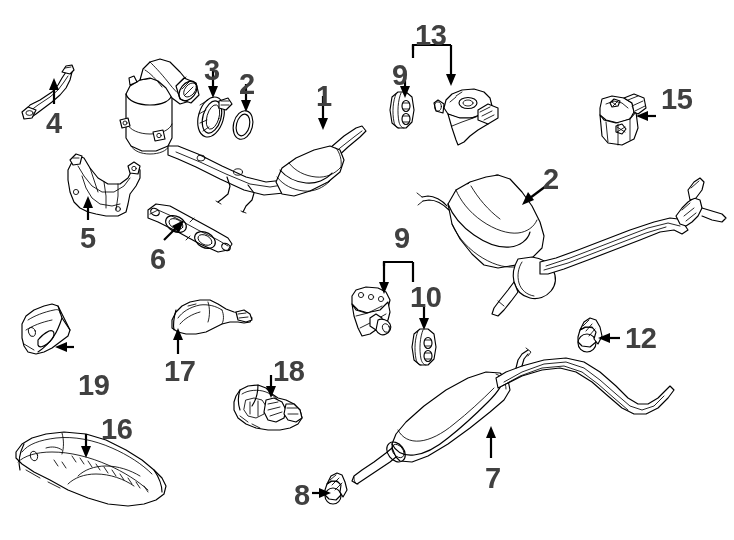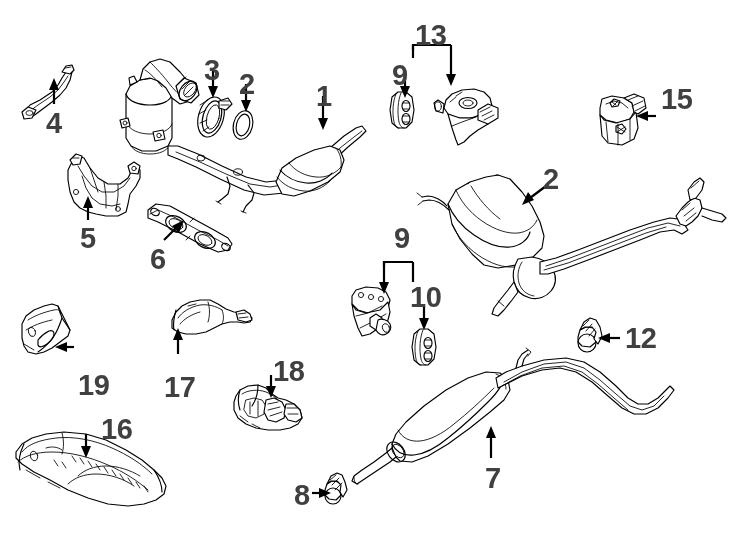--- a/index.html
+++ b/index.html
@@ -457,17 +457,17 @@
   <div class="callout-num" style="left:485px; top:464px;">7</div>
   <div class="callout-num" style="left:294px; top:481px;">8</div>
   <div class="callout-num" style="left:394px; top:224px;">9</div>
   <div class="callout-num" style="left:410px; top:283px;">10</div>
   <div class="callout-num" style="left:543px; top:165px;">2</div>
   <div class="callout-num" style="left:625px; top:324px;text-align:right;">12</div>
   <div class="callout-num" style="left:415px; top:21px;">13</div>
   <div class="callout-num" style="left:392px; top:61px;">9</div>
   <div class="callout-num" style="left:661px; top:85px;">15</div>
   <div class="callout-num" style="left:73px;  top:415px;margin-left:28px;">16</div>
-  <div class="callout-num" style="left:164px; top:357px;margin-top:16px;">17</div>
+  <div class="callout-num" style="left:164px; top:357px;">17</div>
   <div class="callout-num" style="left:273px; top:357px;">18</div>
   <div class="callout-num" style="left:78px;  top:334px;margin-top:37px;">19</div>
 
 </div>
 
 </body></html>

